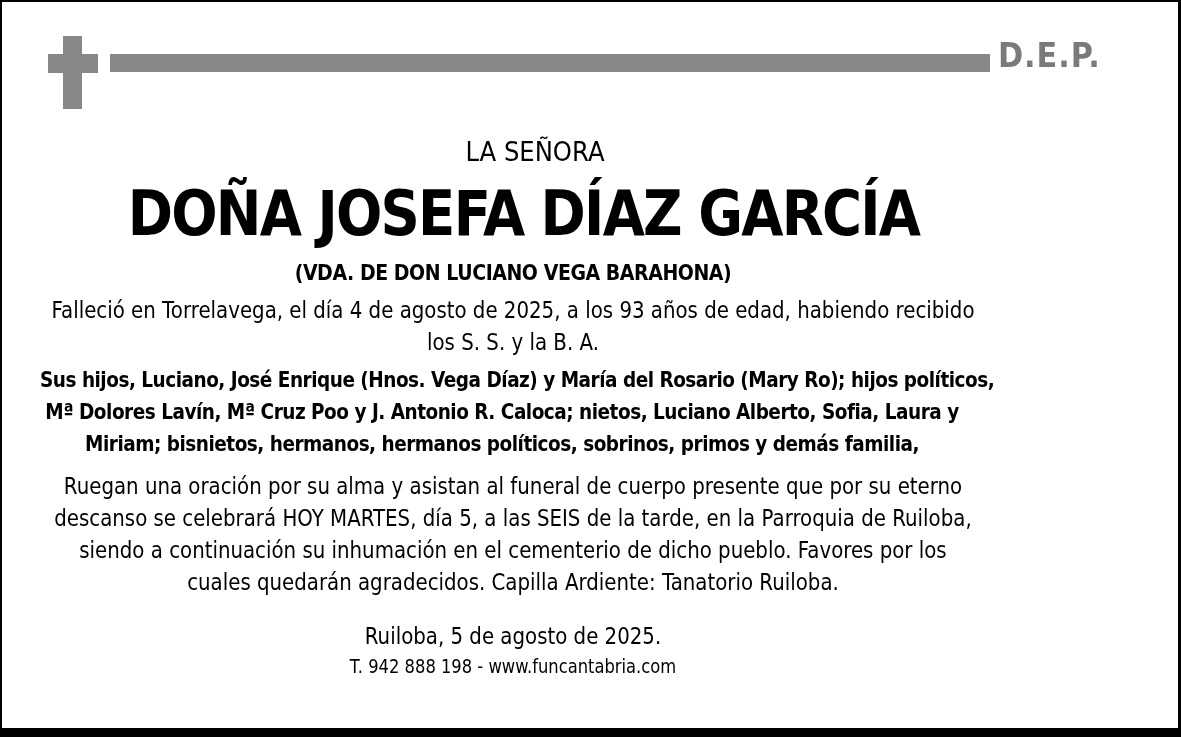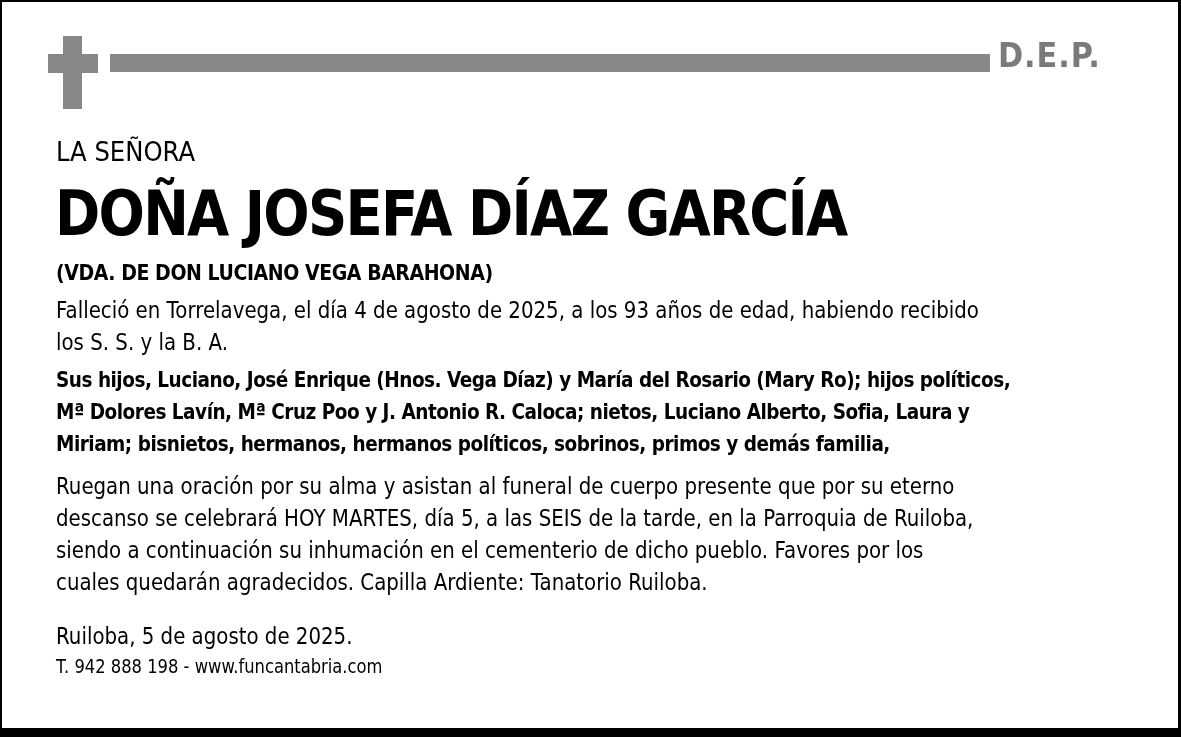--- a/index.html
+++ b/index.html
@@ -50,23 +50,24 @@
       font-weight: bold;
       font-size: 33px;
       line-height: 40px;
       color: #7a7a7a;
       letter-spacing: 1px;
       transform: scaleX(0.92);
       transform-origin: left top;
     }
     .content {
       position: absolute;
-      left: 56px;
+      left: 40px;
       top: 132px;
       width: 1100px;
+      text-align: center;
     }
     .honorific {
       font-family: "DejaVu Sans", sans-serif;
       font-size: 27px;
       line-height: 40px;
       margin: 0;
       transform: scaleX(0.9);
       transform-origin: left;
       white-space: nowrap;
     }

